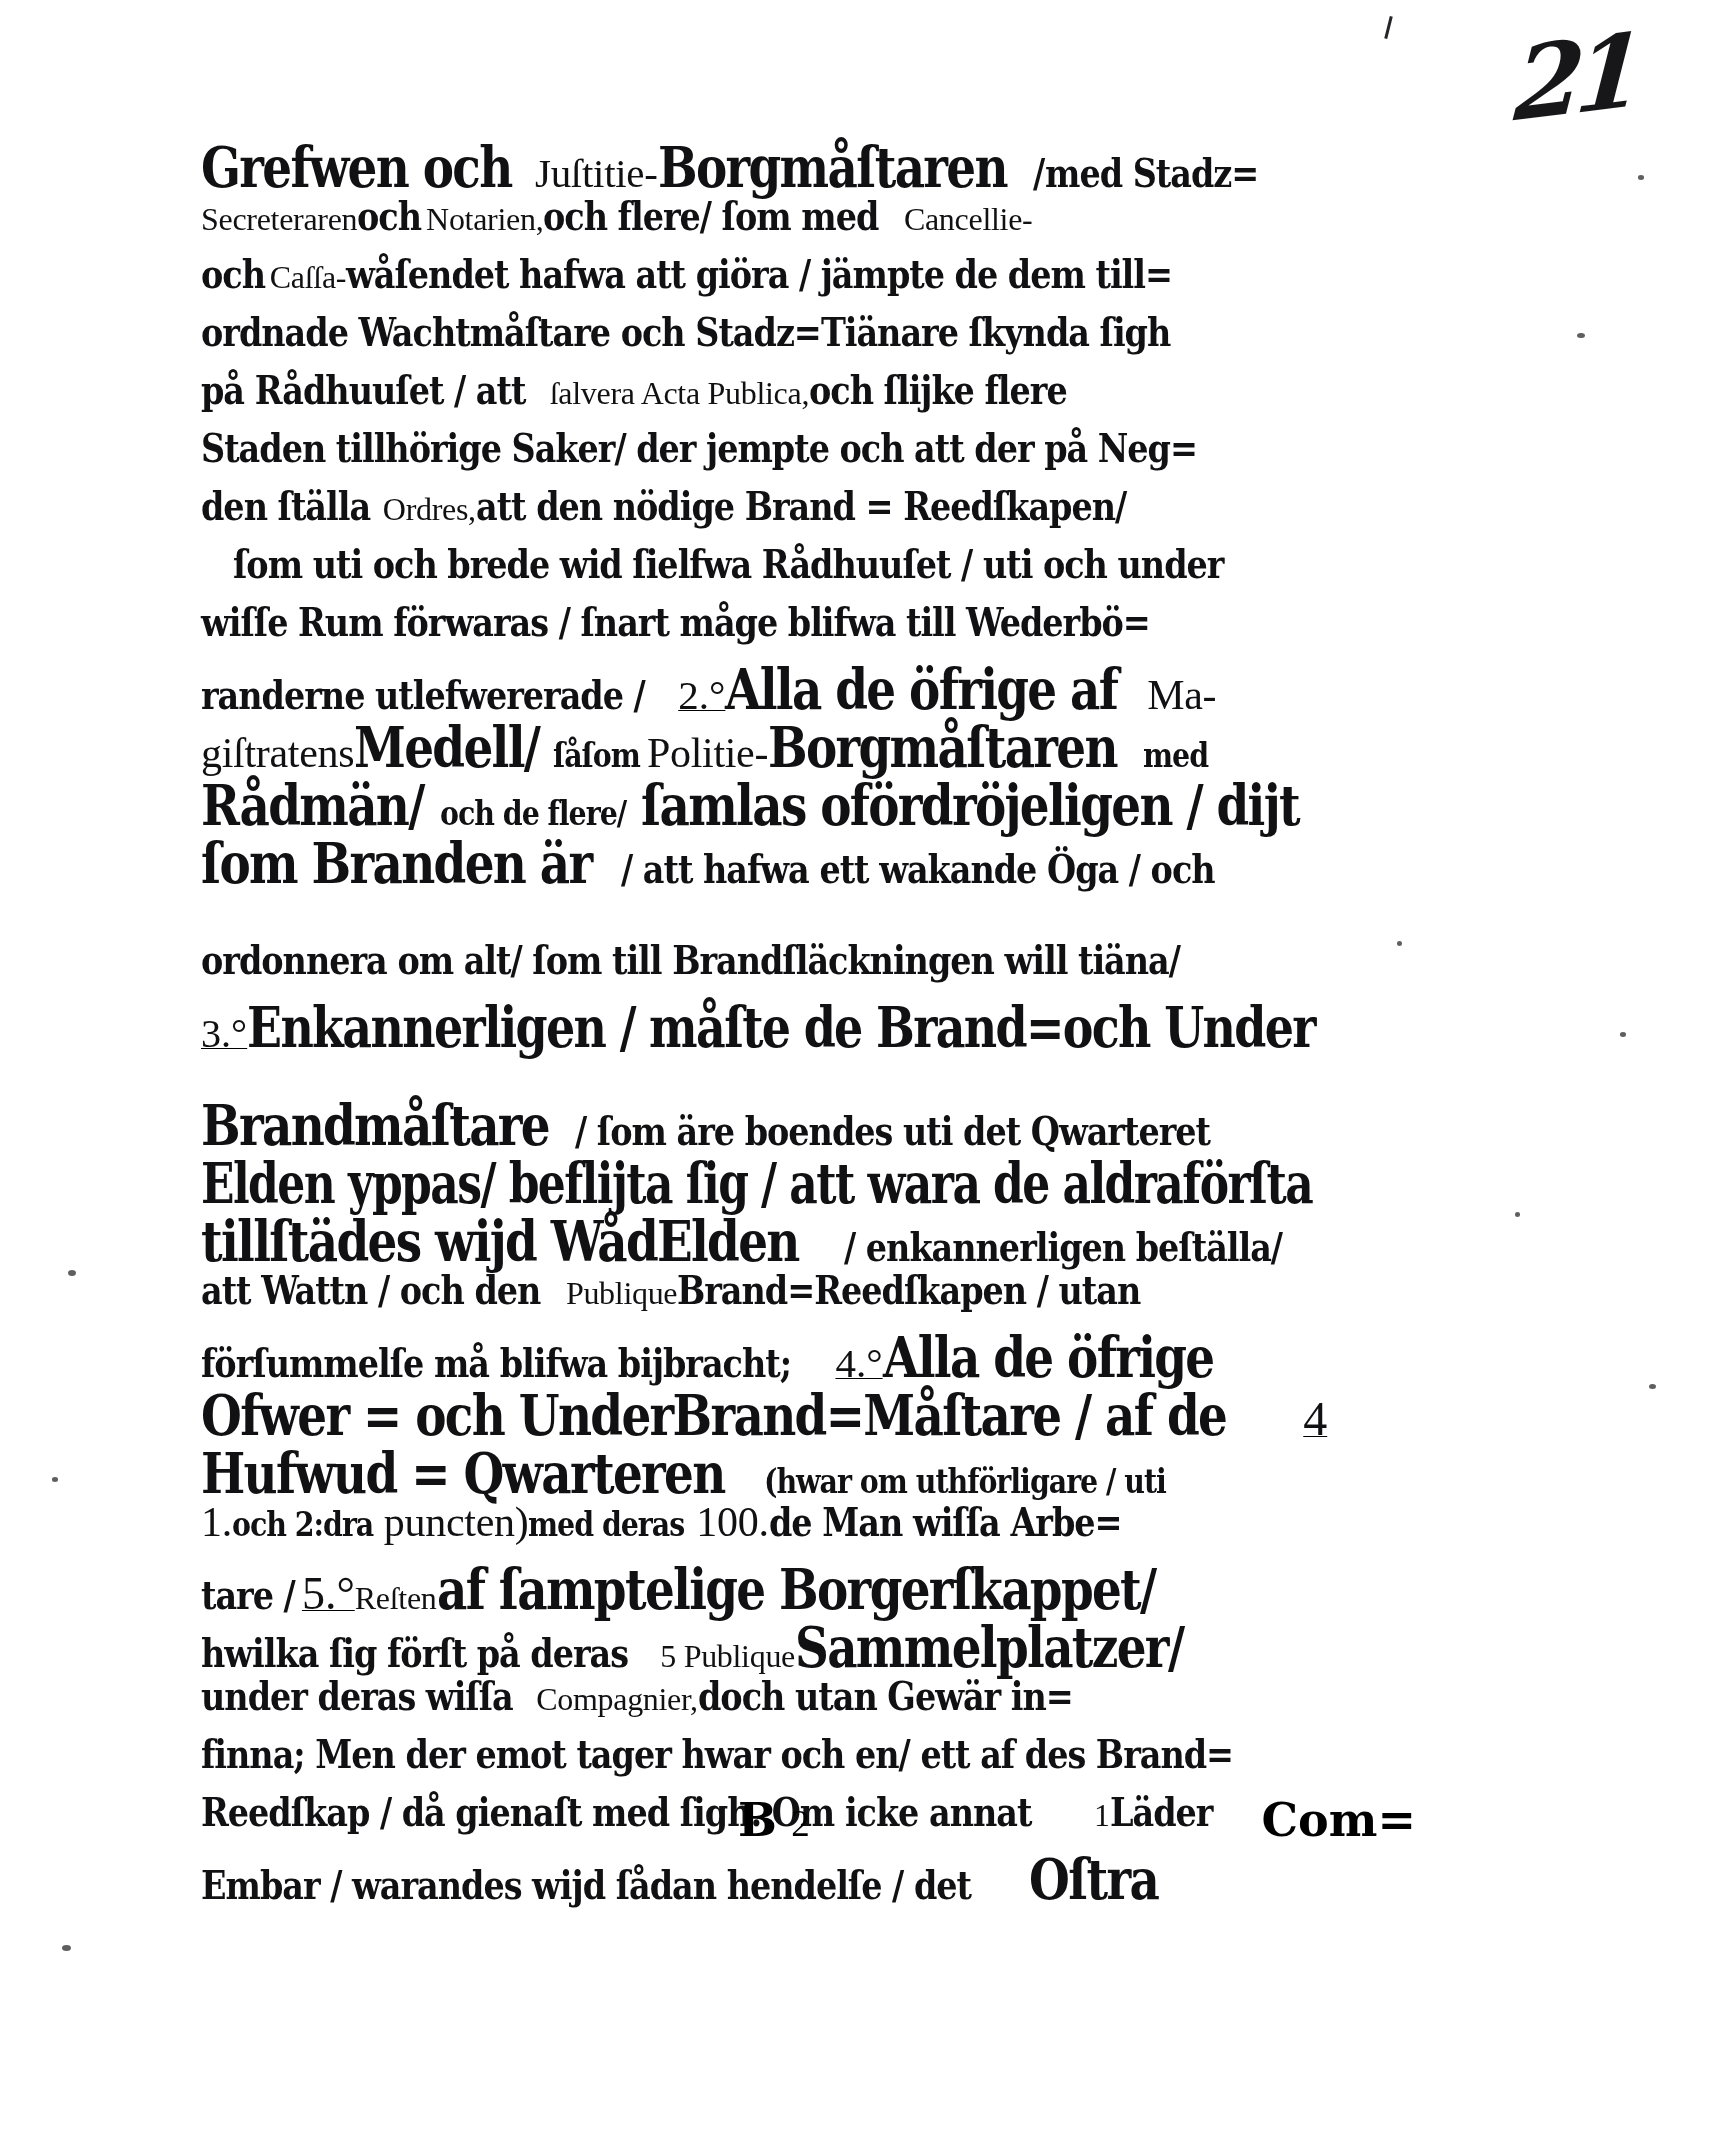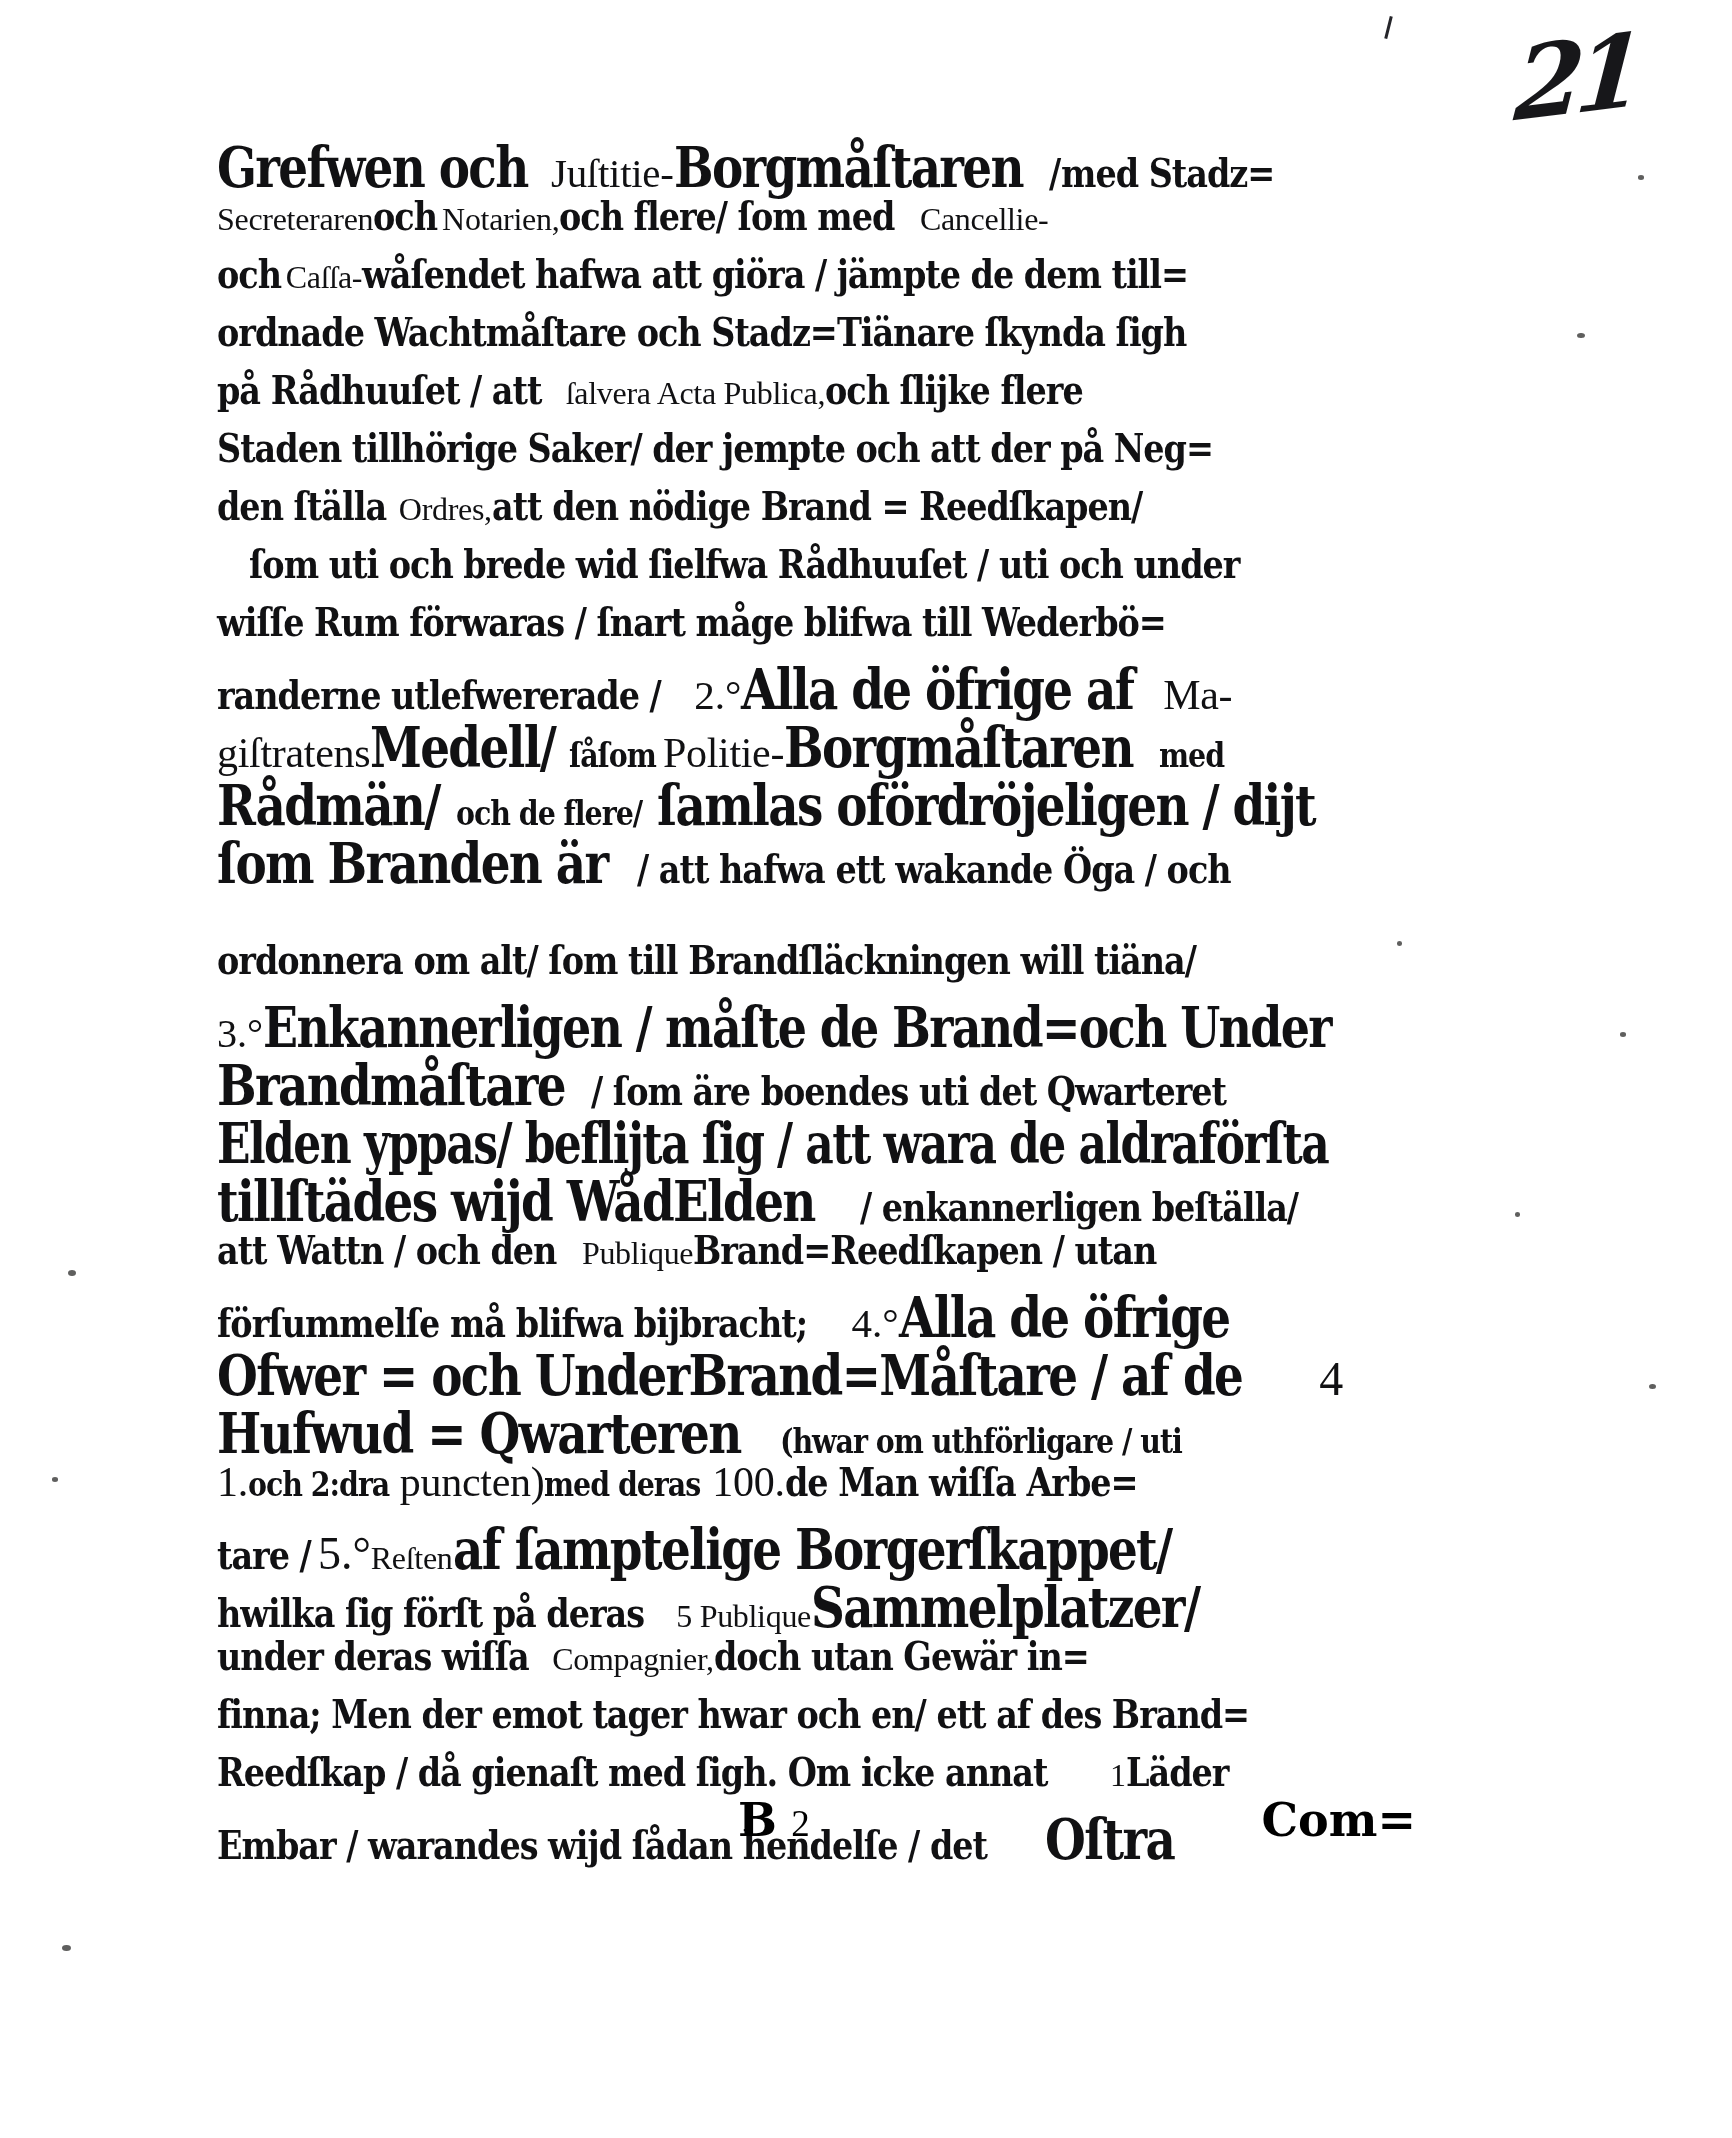--- a/index.html
+++ b/index.html
@@ -48,23 +48,24 @@
     left: 1387px;
     width: 2.7px;
     height: 23px;
     background: #25252a;
     transform: rotate(14deg);
   }
 
   
   #textblock {
     position: absolute;
-    left: 217px;
+    left: 201px;
     top: 134px;
     width: 1199px;
+    text-decoration: underline;
   }
 
   .line {
     position: relative;
     height: 58px;
     white-space: nowrap;
     color: #111113;
   }
 
   
@@ -210,21 +211,21 @@
     </div>
 
     <div class="line" style="transform-origin: left center; transform: scaleX(1); margin-top: 48px;">
       <span class="fr">ordonnera om alt/ ſom till Brandſläckningen will tiäna/</span>
     </div>
 
     <div class="line" style="transform-origin: left center; transform: scaleX(0.979607);">
       <span class="num">3.°</span><span class="fr bigger"> Enkannerligen / måſte de Brand=och Under</span>
     </div>
 
-    <div class="line" style="transform-origin: left center; transform: scaleX(1);">
+    <div class="line" style="transform-origin: left center; transform: scaleX(1); margin-top: 40px;">
       <span class="fr bigger">Brandmåſtare</span><span class="fr"> / ſom äre boendes uti det Qwarteret</span>
     </div>
 
     <div class="line" style="transform-origin: left center; transform: scaleX(0.939246);">
       <span class="fr bigger">Elden yppas/ beflijta ſig / att wara de aldraförſta</span>
     </div>
 
     <div class="line" style="transform-origin: left center; transform: scaleX(1);">
       <span class="fr bigger">tillſtädes wijd WådElden</span><span class="fr"> / enkannerligen beſtälla/</span>
     </div>

